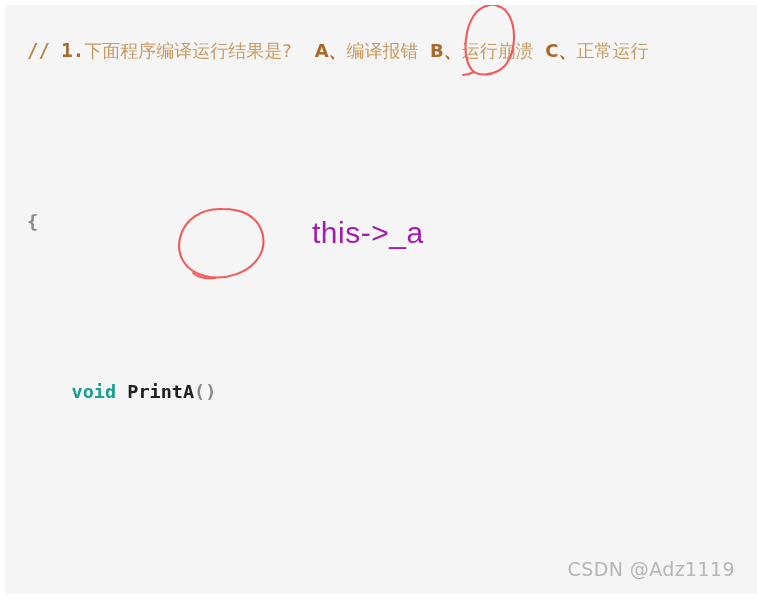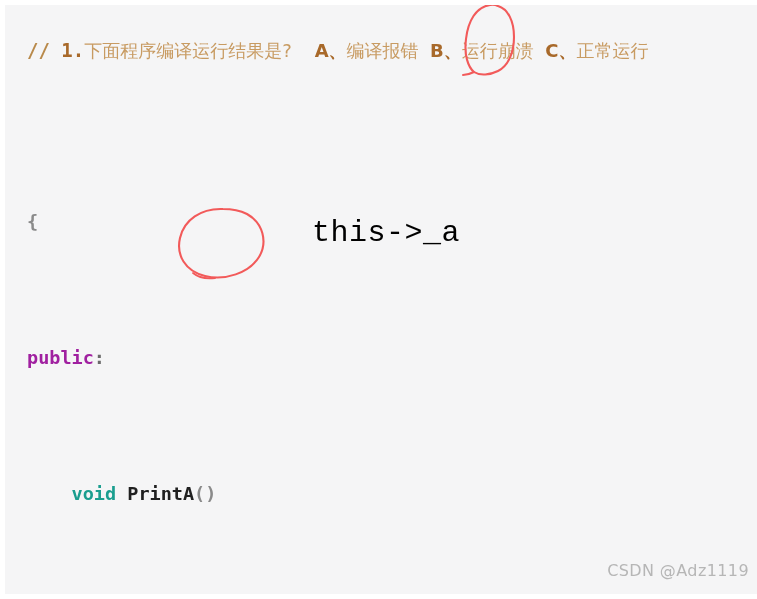--- a/index.html
+++ b/index.html
@@ -76,63 +76,62 @@
   .tok-plain   { color: #202020; }
   .tok-brace   { color: #8a8a8a; }
   .tok-punct   { color: #6a6a6a; }
   .tok-paren   { color: #8a8a8a; }
 
   
   #annot-text {
     position: absolute;
     left: 307px;
     top: 210px;
-    color: #000000;
-    font-family: Liberation Mono, monospace;
+    color: #a21caf;
+    font-family: Liberation Sans, sans-serif;
     font-size: 30px;
     line-height: 36px;
     white-space: pre;
     letter-spacing: 0.5px;
   }
 
   
   .annot-svg {
     position: absolute;
     pointer-events: none;
   }
   #annot-circle-b   { left: 455px; top: -4px;  width: 70px; height: 76px; }
   #annot-circle-cout{ left: 168px; top: 200px; width: 98px; height: 76px; }
 
   
   #watermark {
     position: absolute;
-    right: 8px;
+    right: 22px;
     bottom: 14px;
     color: #b6b6b6;
     font-family: "DejaVu Sans", sans-serif;
-    font-size: 16px;
+    font-size: 19px;
     letter-spacing: 0.4px;
     white-space: pre;
   }
 </style>
 </head>
 <body>
 
 <div id="screenshot">
 
   <div id="code-panel">
 
     <div class="comment-line"><span class="cm-slash">// </span><span class="cm-num">1.</span><span class="cm-cn">下面程序编译运行结果是?</span><span class="cm-cn">    </span><span class="cm-opt">A、</span><span class="cm-cn">编译报错</span><span class="cm-cn">  </span><span class="cm-opt">B、</span><span class="cm-cn">运行崩溃</span><span class="cm-cn">  </span><span class="cm-opt">C、</span><span class="cm-cn">正常运行</span></div>
 
     <div id="code-body">
 
 
       <span class="ln"><span class="tok-brace">{</span></span>
 
-      <span class="ln"><span class="tok-kw">public</span><span class="tok-punct">:</span></span>
 
       <span class="ln"><span>    </span><span class="tok-type">void</span><span class="tok-plain"> </span><span class="tok-plain">PrintA</span><span class="tok-paren">()</span></span>
 
       
 
       
 
       
 
       

